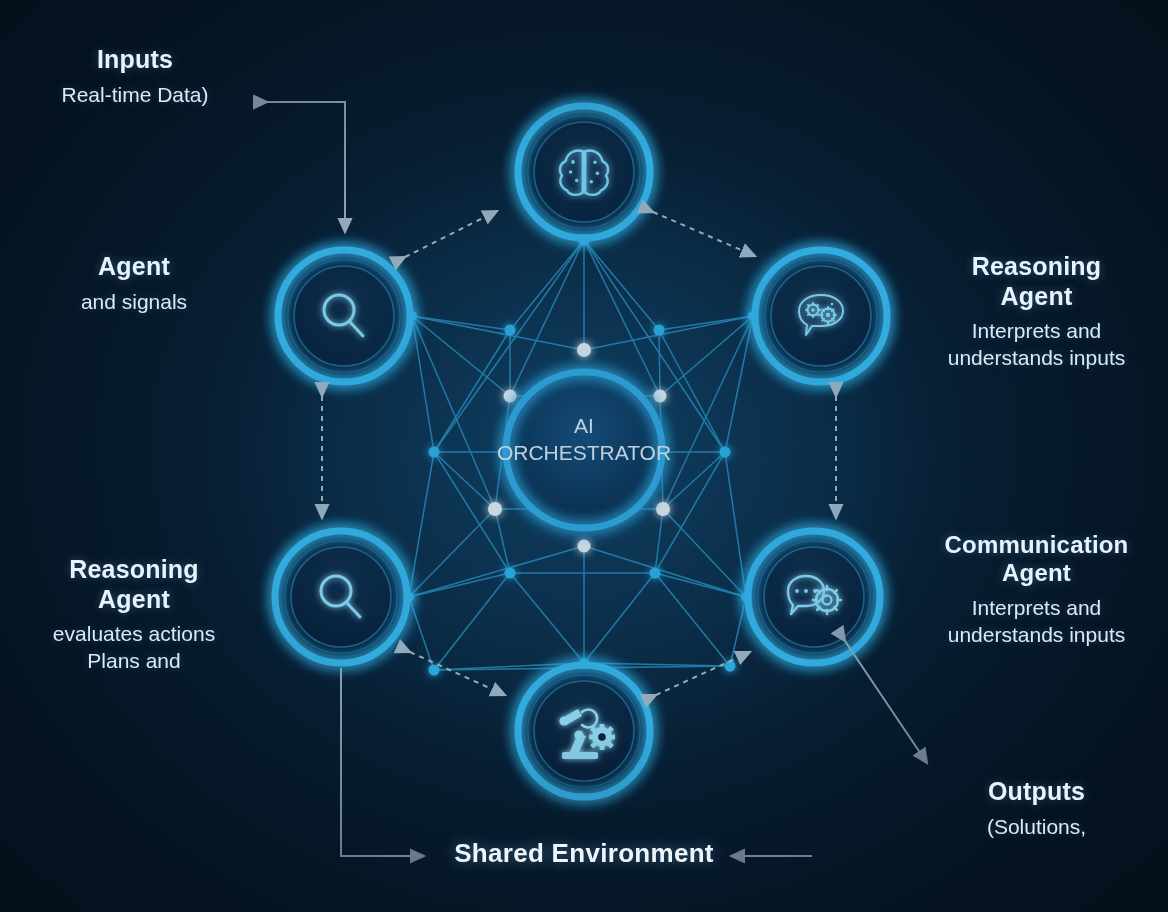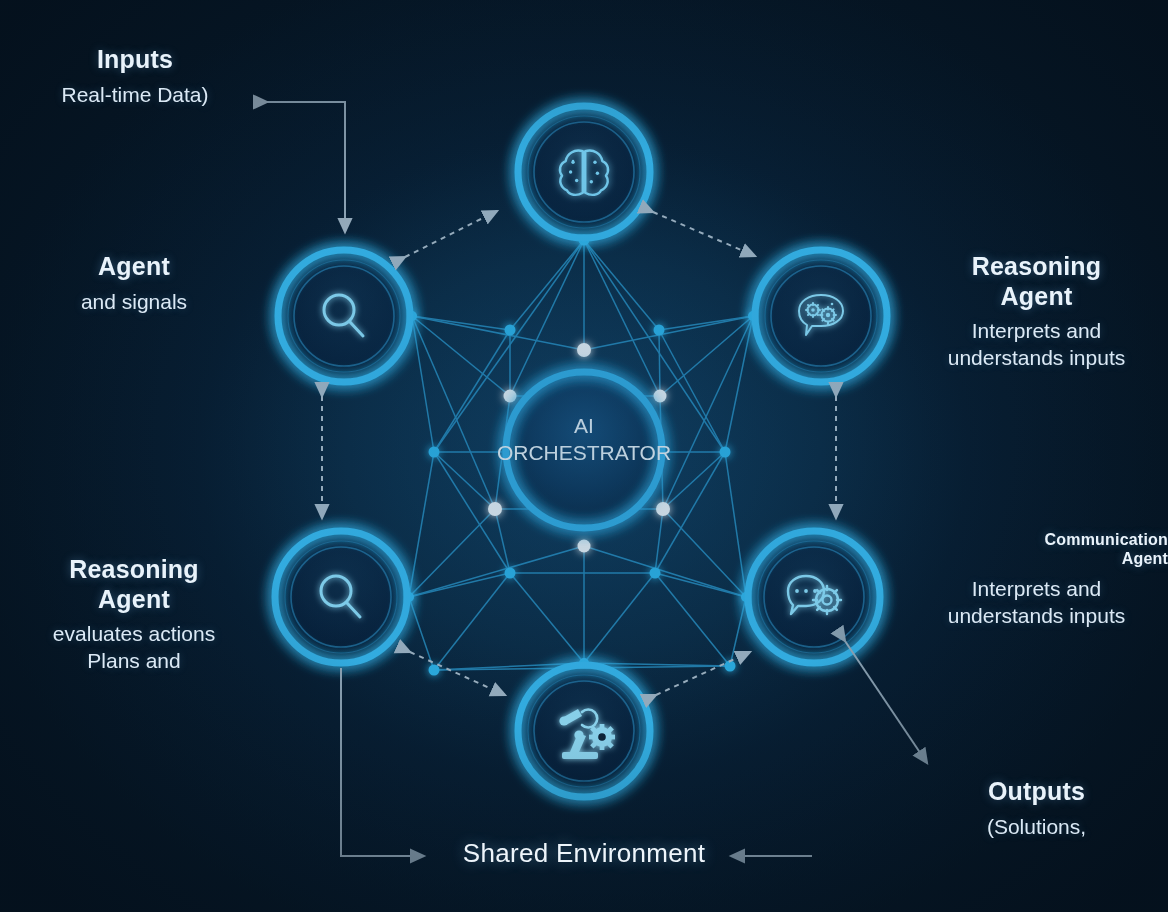--- a/index.html
+++ b/index.html
@@ -13,23 +13,23 @@
   #vignette{
     position:absolute;inset:0;pointer-events:none;
     background:radial-gradient(ellipse 760px 640px at 584px 440px, rgba(20,90,140,.30) 0%, rgba(10,45,75,.12) 45%, rgba(3,12,22,.55) 100%);
   }
   svg.layer{position:absolute;left:0;top:0;width:1168px;height:912px;overflow:visible;}
   .txtblock{position:absolute;text-align:center;color:#e9f3fb;}
   .lbl-title{font-size:25px;font-weight:bold;letter-spacing:.2px;line-height:1.18;
     text-shadow:0 0 10px rgba(120,190,240,.35);}
   .lbl-sub{font-size:21px;font-weight:normal;line-height:1.28;color:#dbe9f5;margin-top:7px;
     text-shadow:0 0 8px rgba(110,175,225,.28);}
-  .lbl-title.sm{font-size:16px;text-align:right;}
+  .lbl-title.sm{font-size:24px;}
   .shared-env{position:absolute;left:0;width:1168px;text-align:center;color:#eef5fb;
-    font-size:26px;font-weight:normal;letter-spacing:.3px;
+    font-size:26px;font-weight:bold;letter-spacing:.3px;
     text-shadow:0 0 14px rgba(130,200,245,.45);}
   .node-text{font-family:"Liberation Sans",sans-serif;fill:#ffffff;}
 </style>
 </head>
 <body>
 
 <div id="stage">
 
   <svg class="layer" viewBox="0 0 1168 912">
     <defs>

